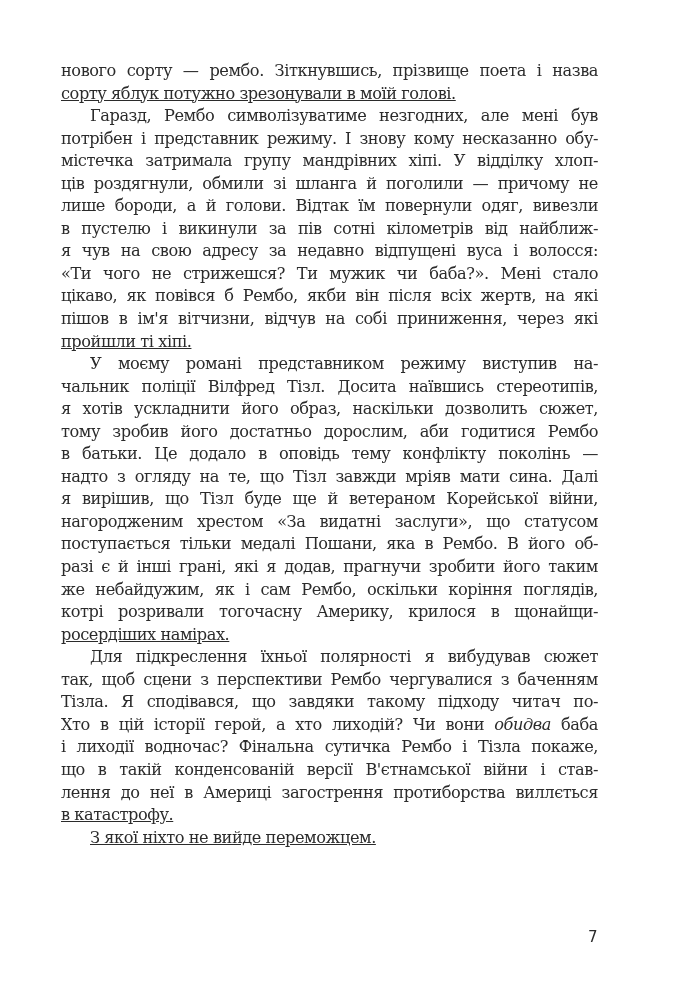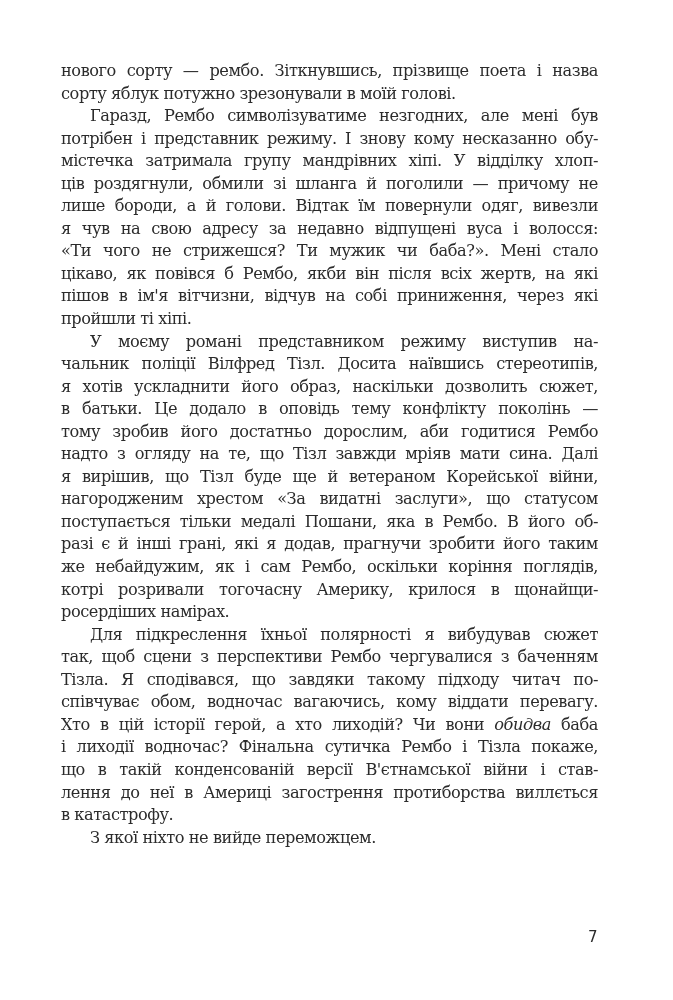--- a/index.html
+++ b/index.html
@@ -36,20 +36,21 @@
     }
     .line {
       display: block;
       white-space: nowrap;
       text-align: justify;
       text-align-last: justify;
       height: 22.55px;
     }
     .line.last {
       text-align-last: left;
+      text-decoration: underline;
     }
     .line.indent {
       padding-left: 29px;
     }
     .italic {
       font-style: italic;
     }
     .page-number {
       position: absolute;
       left: 588px;
@@ -69,48 +70,48 @@
       <span class="line">нового сорту — рембо. Зіткнувшись, прізвище поета і назва</span>
       <span class="line last">сорту яблук потужно зрезонували в моїй голові.</span>
     </div>
 
     <div class="paragraph">
       <span class="line indent">Гаразд, Рембо символізуватиме незгодних, але мені був</span>
       <span class="line">потрібен і представник режиму. І знову кому несказанно обу-</span>
       <span class="line">містечка затримала групу мандрівних хіпі. У відділку хлоп-</span>
       <span class="line">ців роздягнули, обмили зі шланга й поголили — причому не</span>
       <span class="line">лише бороди, а й голови. Відтак їм повернули одяг, вивезли</span>
+      <span class="line">в пустелю і викинули за пів сотні кілометрів від найближ-</span>
       <span class="line">я чув на свою адресу за недавно відпущені вуса і волосся:</span>
       <span class="line">«Ти чого не стрижешся? Ти мужик чи баба?». Мені стало</span>
       <span class="line">цікаво, як повівся б Рембо, якби він після всіх жертв, на які</span>
       <span class="line">пішов в ім'я вітчизни, відчув на собі приниження, через які</span>
       <span class="line last">пройшли ті хіпі.</span>
     </div>
 
     <div class="paragraph">
       <span class="line indent">У моєму романі представником режиму виступив на-</span>
       <span class="line">чальник поліції Вілфред Тізл. Досита наївшись стереотипів,</span>
       <span class="line">я хотів ускладнити його образ, наскільки дозволить сюжет,</span>
+      <span class="line">тому зробив його достатньо дорослим, аби годитися Рембо</span>
       <span class="line">в батьки. Це додало в оповідь тему конфлікту поколінь —</span>
-      <span class="line">тому зробив його достатньо дорослим, аби годитися Рембо</span>
       <span class="line">надто з огляду на те, що Тізл завжди мріяв мати сина. Далі</span>
       <span class="line">я вирішив, що Тізл буде ще й ветераном Корейської війни,</span>
       <span class="line">нагородженим хрестом «За видатні заслуги», що статусом</span>
       <span class="line">поступається тільки медалі Пошани, яка в Рембо. В його об-</span>
       <span class="line">разі є й інші грані, які я додав, прагнучи зробити його таким</span>
       <span class="line">же небайдужим, як і сам Рембо, оскільки коріння поглядів,</span>
       <span class="line">котрі розривали тогочасну Америку, крилося в щонайщи-</span>
       <span class="line last">росердіших намірах.</span>
     </div>
 
     <div class="paragraph">
       <span class="line indent">Для підкреслення їхньої полярності я вибудував сюжет</span>
       <span class="line">так, щоб сцени з перспективи Рембо чергувалися з баченням</span>
       <span class="line">Тізла. Я сподівався, що завдяки такому підходу читач по-</span>
-      <span class="line">співчуває обом, водночас вагаючись, кому віддати перевагу.</span>
       <span class="line"><span>Хто в цій історії герой, а хто лиходій? Чи вони </span><span class="italic">обидва</span><span> баба</span></span>
       <span class="line">і лиходії водночас? Фінальна сутичка Рембо і Тізла покаже,</span>
       <span class="line">що в такій конденсованій версії В'єтнамської війни і став-</span>
       <span class="line">лення до неї в Америці загострення протиборства виллється</span>
       <span class="line last">в катастрофу.</span>
     </div>
 
     <div class="paragraph">
       <span class="line indent last">З якої ніхто не вийде переможцем.</span>
     </div>

